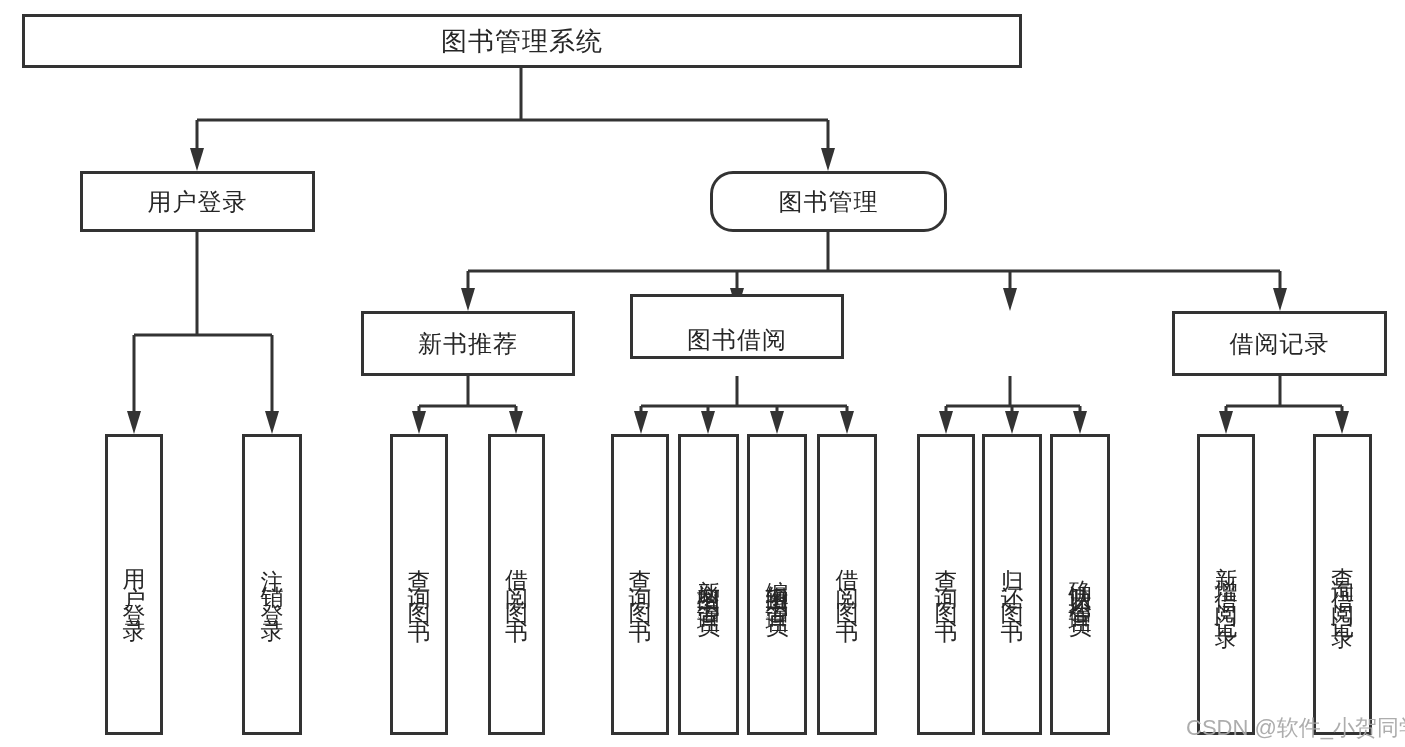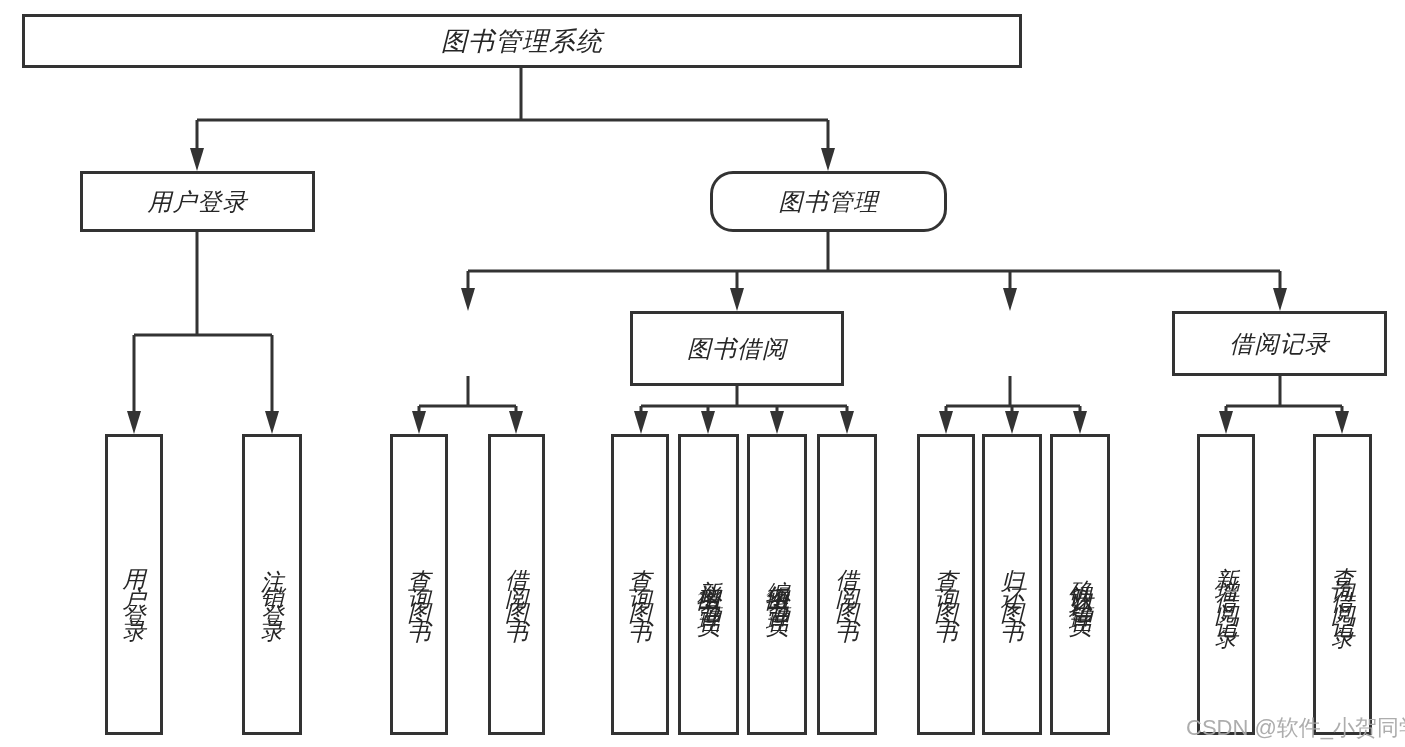--- a/index.html
+++ b/index.html
@@ -34,21 +34,20 @@
   .connectors polygon { fill: var(--line); }
   .node {
     position: absolute;
     background: var(--box_fill);
     border: 3px solid var(--box_border);
     display: flex;
     align-items: center;
     justify-content: center;
     z-index: 2;
     color: var(--text);
-    font-style: italic;
   }
   .node.h .label {
     font-size: 24px;
     letter-spacing: 1px;
     white-space: nowrap;
   }
   .node.root .label { font-size: 26px; }
   .node.v .vtext {
     writing-mode: vertical-rl;
     text-orientation: mixed;
@@ -115,21 +114,24 @@
     <span class="label">图书管理系统</span>
   </div>
 
   <div class="node h" style="left:80px; top:171px; width:235px; height:61px;">
     <span class="label">用户登录</span>
   </div>
   <div class="node h" style="left:710px; top:171px; width:237px; height:61px;border-radius:23px;">
     <span class="label">图书管理</span>
   </div>
 
-  <div class="node h" style="left:630px; top:311px; width:214px; height:75px;">
+  <div class="node h" style="left:361px; top:311px; width:214px; height:65px;">
+    <span class="label">新书推荐</span>
+  </div>
+  <div class="node h" style="left:630px; top:294px; width:214px; height:65px;align-items:flex-end;">
     <span class="label">图书借阅</span>
   </div>
   <div class="node h" style="left:1172px; top:311px; width:215px; height:65px;">
     <span class="label">借阅记录</span>
   </div>
 
   <div class="node v" style="left:105px; top:434px; width:58px; height:301px;">
     <span class="vtext vt-wide">用户登录</span>
   </div>
   <div class="node v" style="left:242px; top:434px; width:60px; height:301px;">

